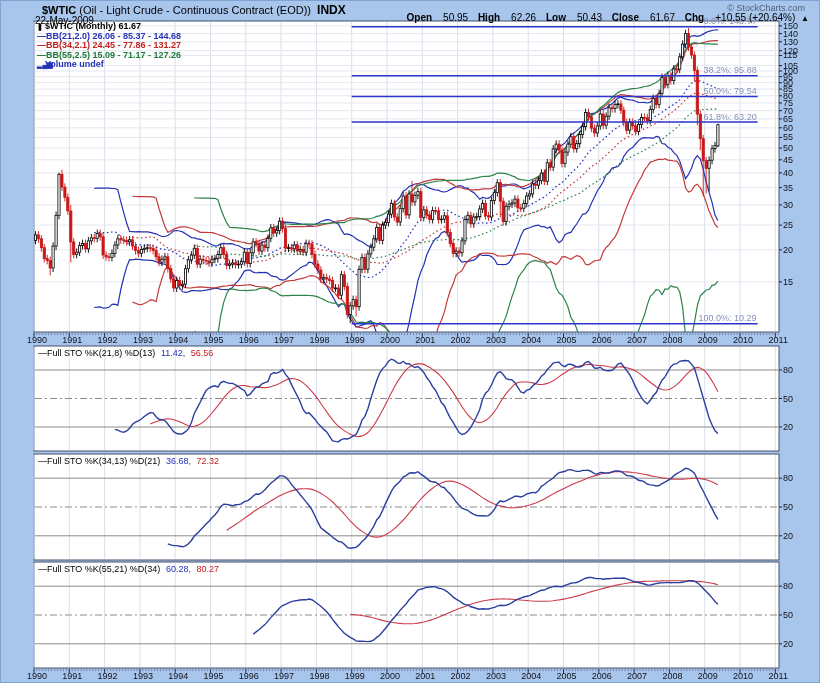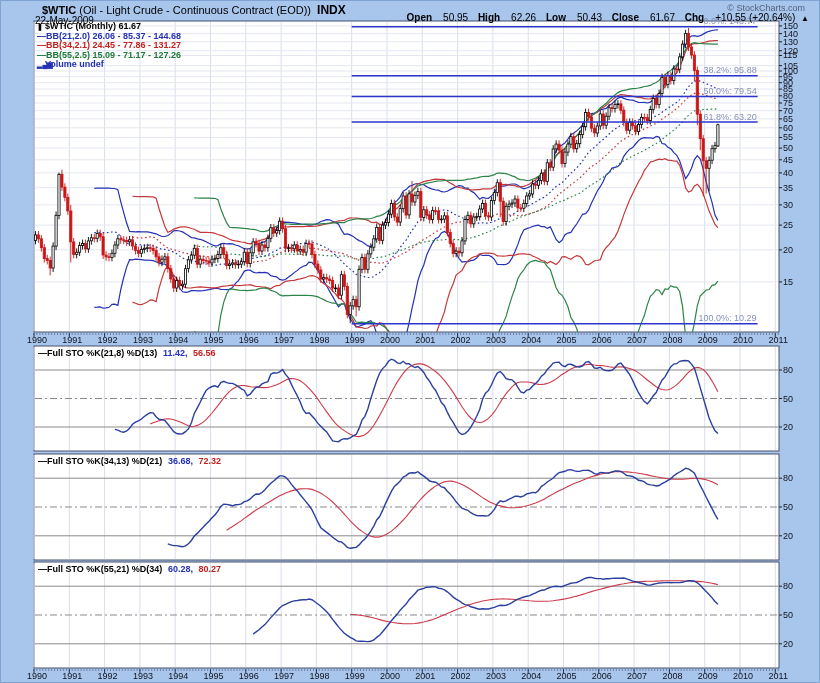--- a/index.html
+++ b/index.html
@@ -15,21 +15,21 @@
   .copyright{right:14px;top:2px;font-size:9px;color:#53617a;}
   .quote{right:10px;top:11px;font-size:10px;color:#000;}
   .ql{font-weight:bold;margin-left:7px;}
   .qv{margin-left:11px;}
   .arr{font-size:8px;margin-left:3px;}
   .legend{left:36px;top:21px;font-size:9px;font-weight:bold;line-height:9.6px;color:#000;}
   .c-blue{color:#2431b4;}
   .c-red{color:#c4211f;}
   .c-green{color:#1d7a38;}
   .lic{display:inline-block;width:8px;font-size:7px;}
-  .sleg{left:37px;font-size:9px;font-weight:bold;color:#000;}
+  .sleg{left:37px;font-size:9px;font-weight:normal;color:#000;}
   .sleg .c-blue,.sleg .c-red{margin-left:3px;}
 </style>
 </head>
 <body>
 
 <div id="page">
 
   <svg id="chart-svg" width="820" height="683">
       <defs>
         <clipPath id="clipMain">

